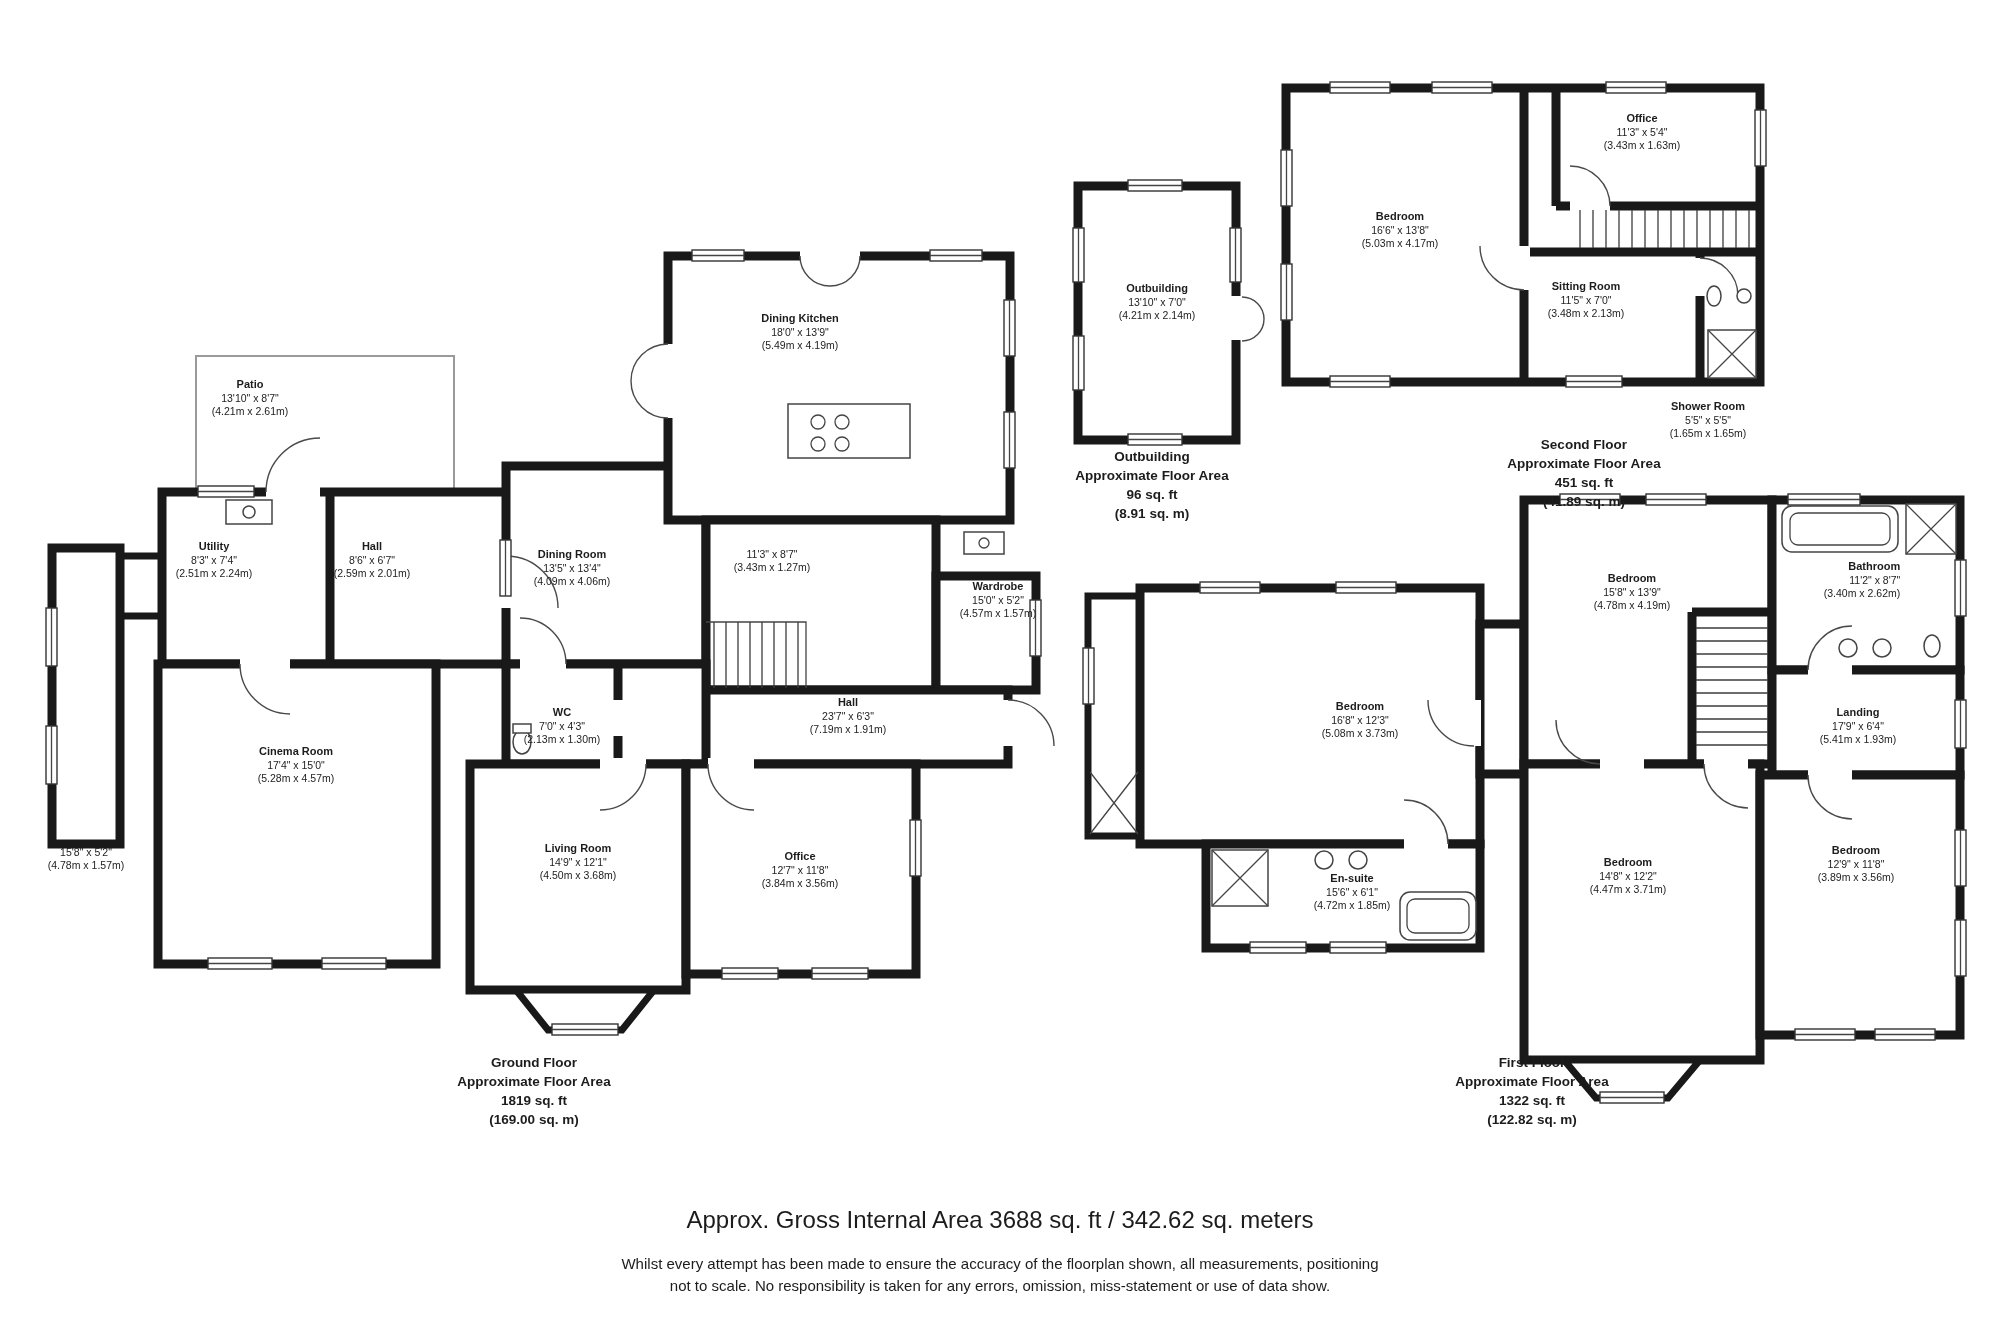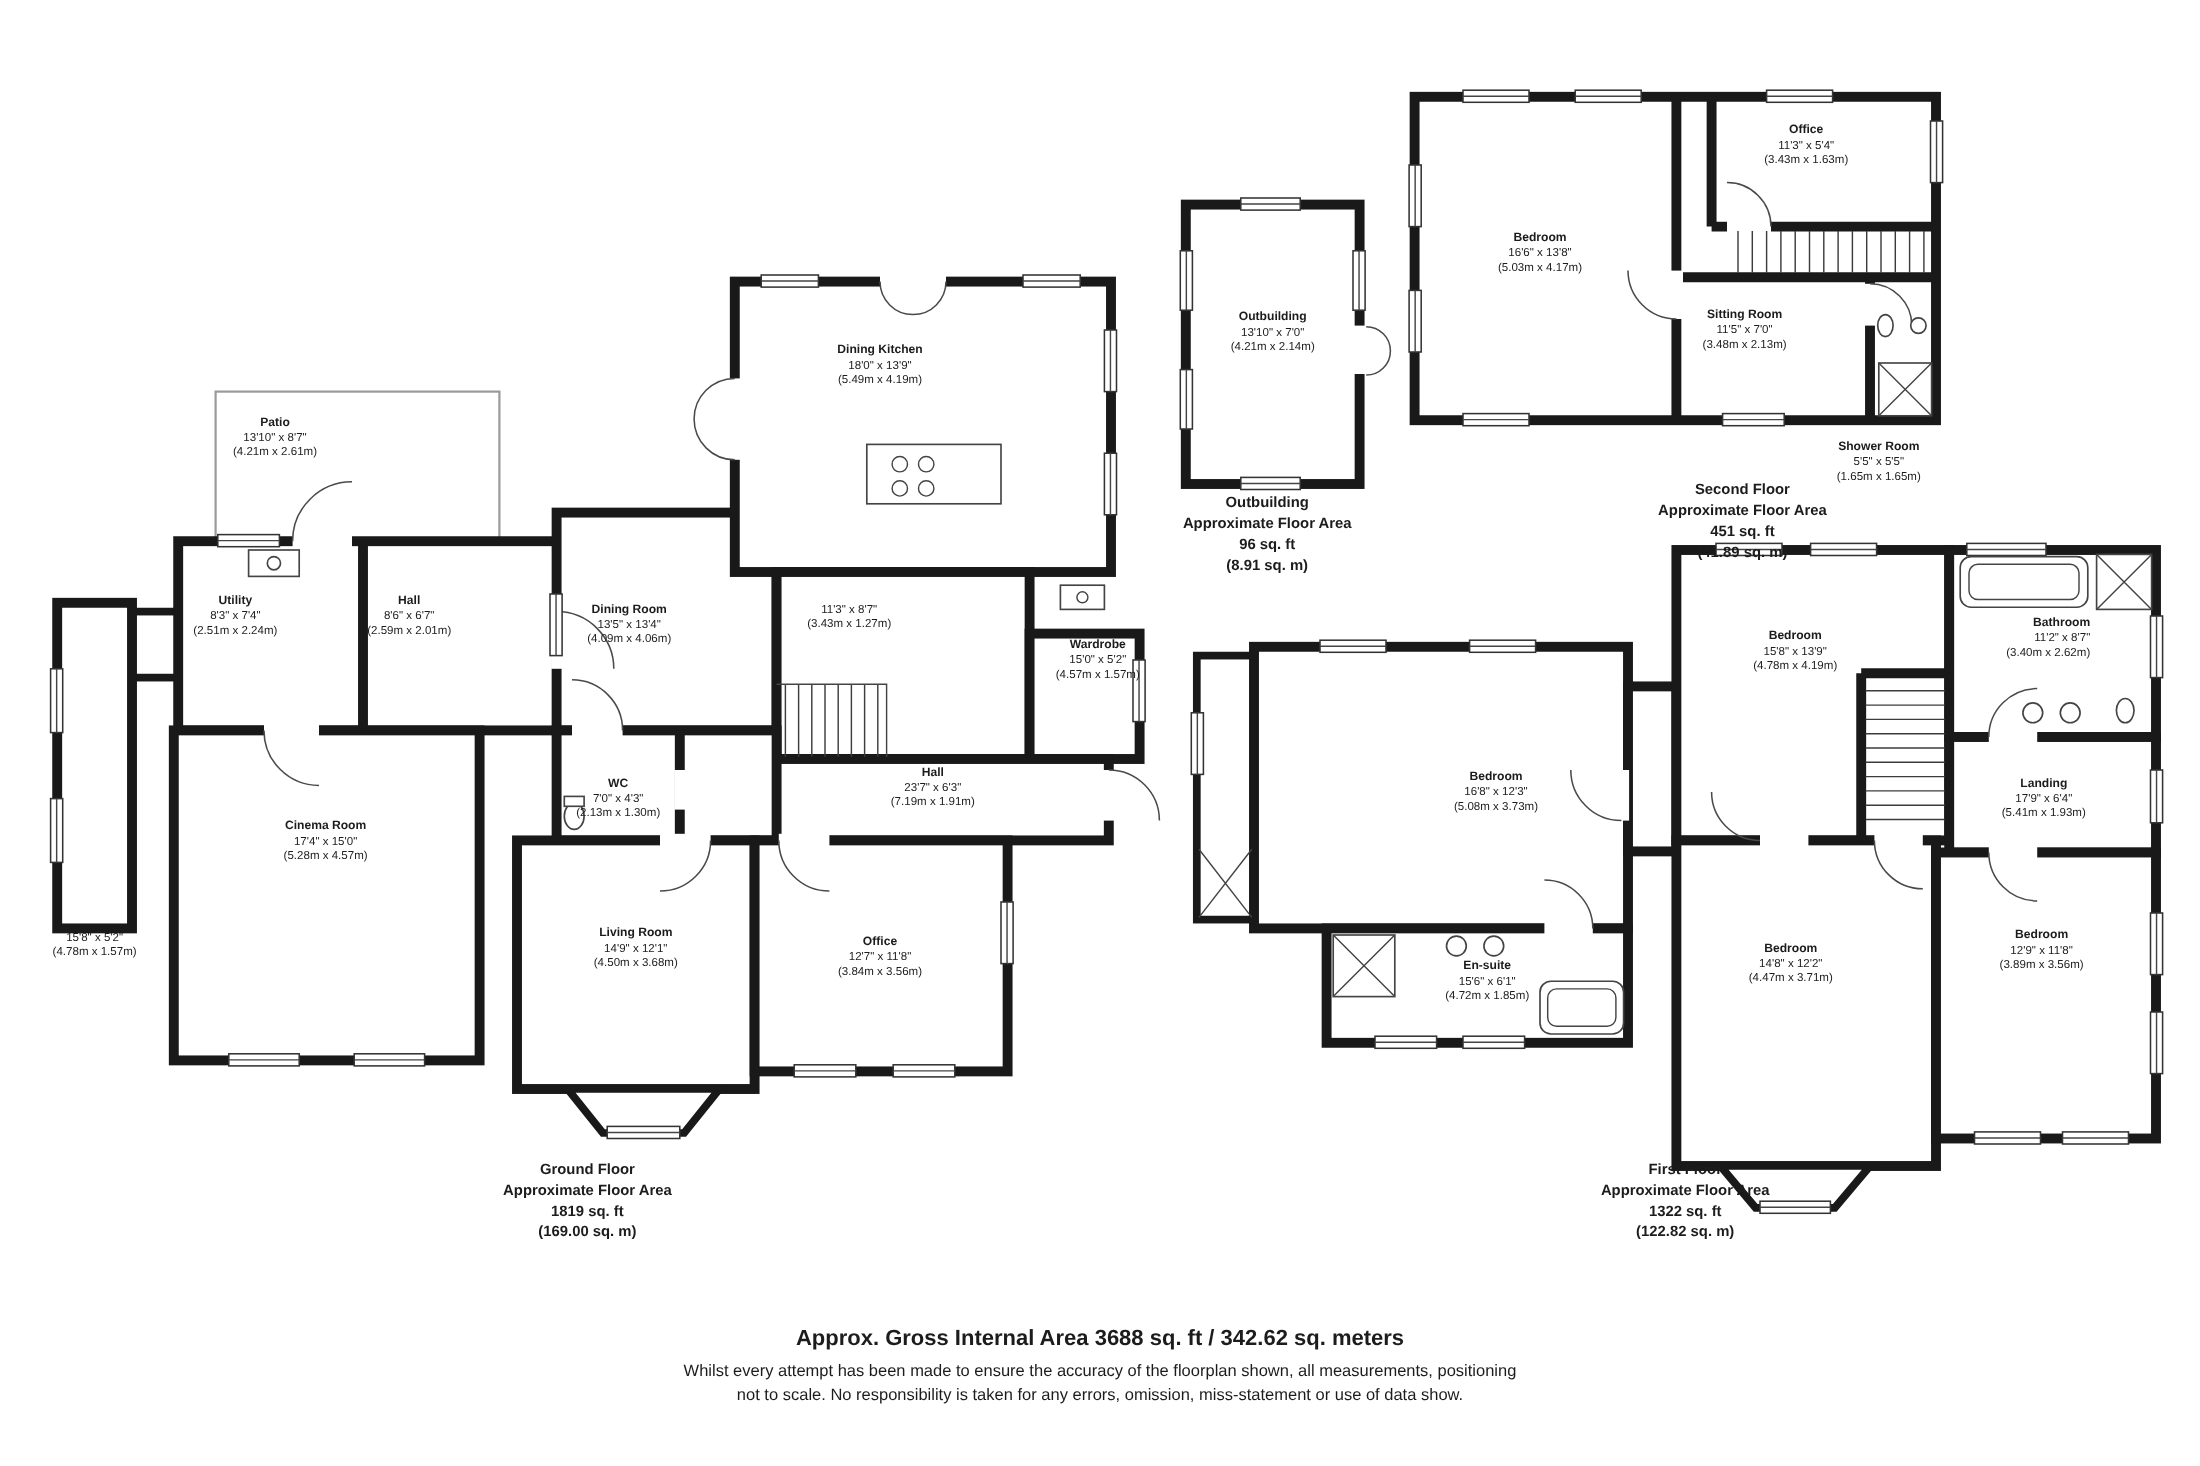--- a/index.html
+++ b/index.html
@@ -17,21 +17,21 @@
   .thin{fill:#fff;stroke:#444;stroke-width:1.5;}
   .thinline{fill:none;stroke:#444;stroke-width:1.3;}
   .stair{fill:none;stroke:#3c3c3c;stroke-width:1.3;}
   
   .room-label{position:absolute;transform:translateX(-50%);text-align:center;line-height:1.25;white-space:nowrap;}
   .rname{font-weight:700;font-size:11px;}
   .rdim{font-size:10.5px;}
   .floor-caption{position:absolute;transform:translateX(-50%);text-align:center;font-weight:700;
                  font-size:13.5px;line-height:1.4;white-space:nowrap;}
   #footer{position:absolute;left:50%;transform:translateX(-50%);top:1206px;text-align:center;white-space:nowrap;}
-  .footer-title{font-weight:700;font-size:20px;margin-bottom:7px;}
+  .footer-title{font-weight:400;font-size:24px;margin-bottom:19px;}
   .footer-line{font-size:15px;line-height:1.45;}
 </style>
 </head>
 <body>
 
 <div id="stage">
 
   <svg id="plan-svg" width="2000" height="1333" viewBox="0 0 2000 1333">
 
     <g>

